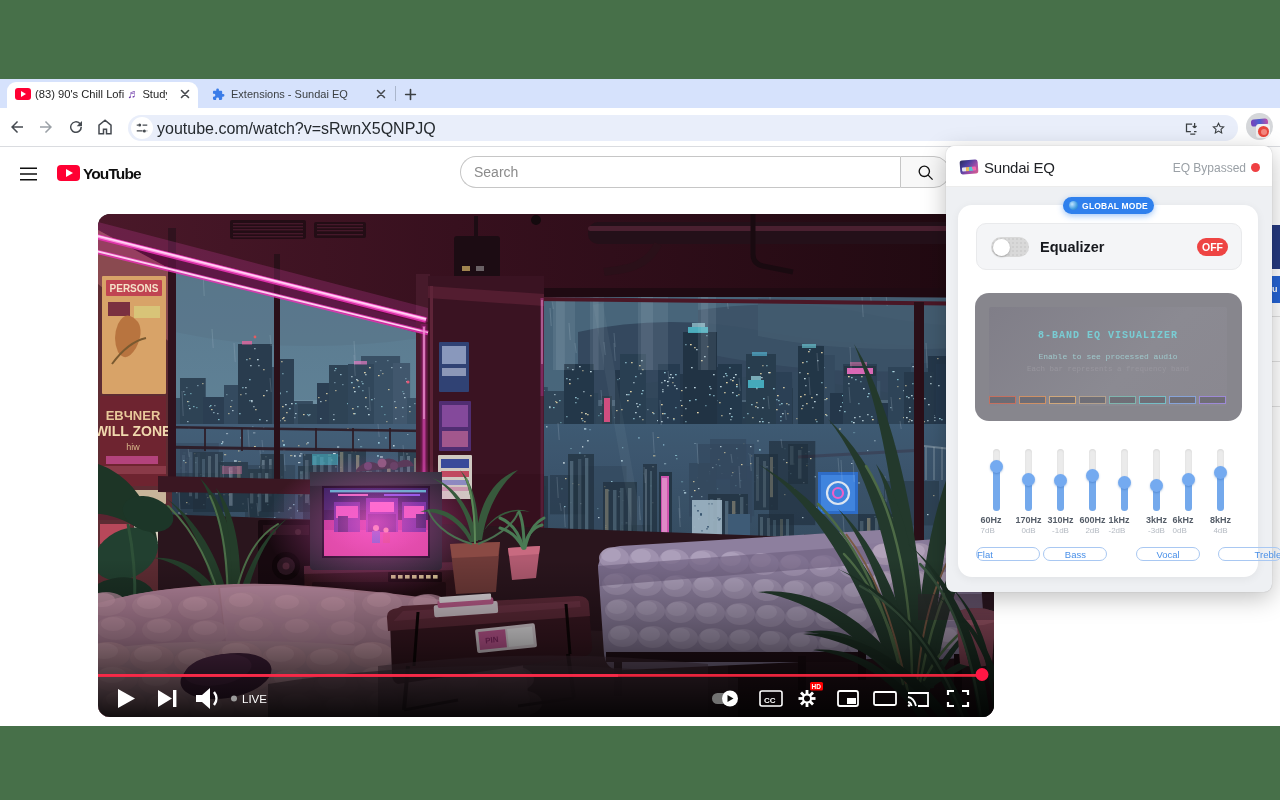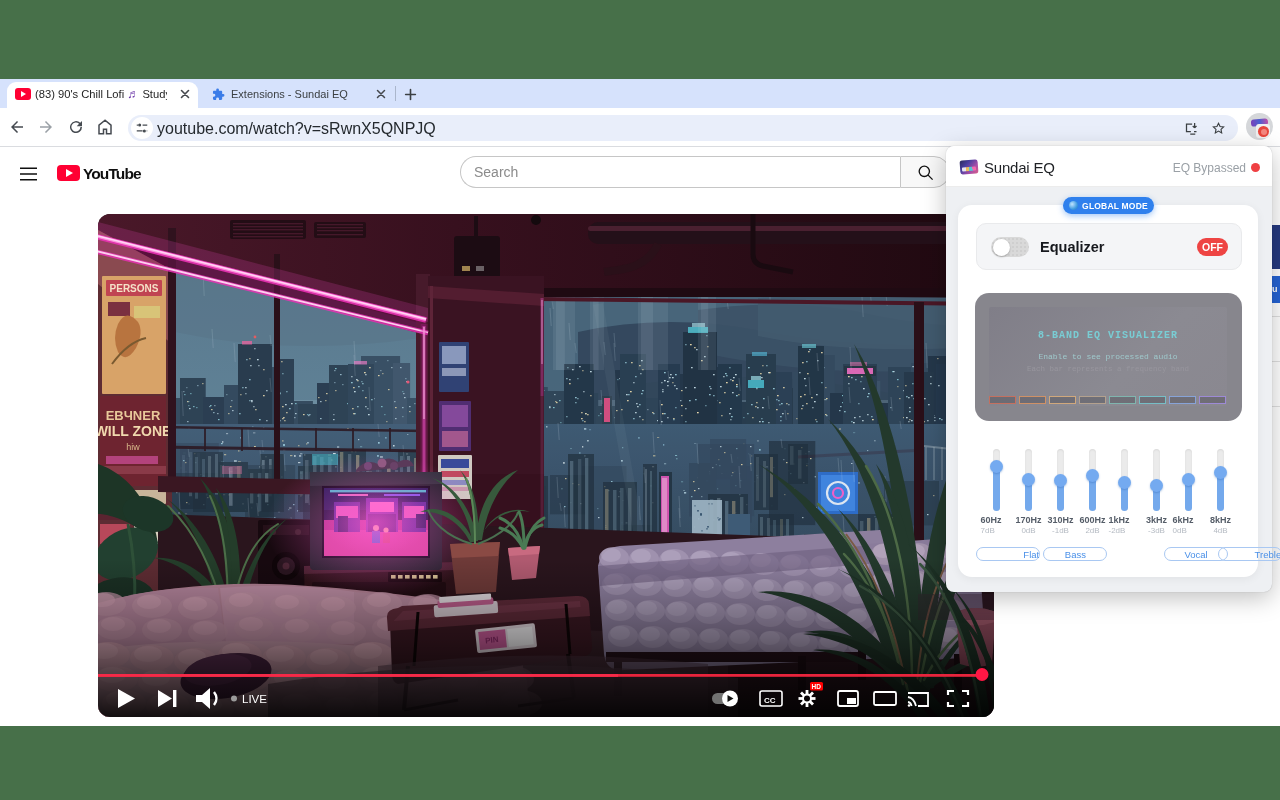--- a/index.html
+++ b/index.html
@@ -2364,16 +2364,16 @@
 <div style="position:absolute;left:0;top:80px;width:32px;font:8px 'Liberation Sans',sans-serif;color:#b4bac2">0dB</div>
 </div>
 <div style="position:absolute;left:1204.5px;top:446px;width:32px;height:92px;text-align:center">
 <div style="position:absolute;left:12.5px;top:3px;width:7px;height:62px;background:#ebebeb;border-radius:4px;box-shadow:inset 0 1px 2px rgba(0,0,0,.08)"></div>
 <div style="position:absolute;left:12.5px;top:26px;width:7px;height:39px;background:#74a9ec;border-radius:4px"></div>
 <div style="position:absolute;left:9.5px;top:19.5px;width:13px;height:13px;background:#74aaf0;border-radius:50%;box-shadow:0 1px 2px rgba(40,100,180,.4)"></div>
 <div style="position:absolute;left:0;top:69px;width:32px;font:bold 9px 'Liberation Sans',sans-serif;color:#555d68">8kHz</div>
 <div style="position:absolute;left:0;top:80px;width:32px;font:8px 'Liberation Sans',sans-serif;color:#b4bac2">4dB</div>
 </div>
 
-<div style="position:absolute;left:976px;top:547px;width:64.2px;height:14px;border:1px solid #a9c8f2;border-radius:8px;text-align:right;font:9.5px 'Liberation Sans',sans-serif;color:#4a90e8;line-height:14px">Flat</div>
+<div style="position:absolute;left:976px;top:547px;width:64.2px;height:14px;border:1px solid #a9c8f2;border-radius:8px;text-align:left;font:9.5px 'Liberation Sans',sans-serif;color:#4a90e8;line-height:14px">Flat</div>
 <div style="position:absolute;left:1043.3px;top:547px;width:64.2px;height:14px;border:1px solid #a9c8f2;border-radius:8px;text-align:center;font:9.5px 'Liberation Sans',sans-serif;color:#4a90e8;line-height:14px">Bass</div>
-<div style="position:absolute;left:1164px;top:547px;width:64.2px;height:14px;border:1px solid #a9c8f2;border-radius:8px;text-align:center;font:9.5px 'Liberation Sans',sans-serif;color:#4a90e8;line-height:14px">Vocal</div>
+<div style="position:absolute;left:1136px;top:547px;width:64.2px;height:14px;border:1px solid #a9c8f2;border-radius:8px;text-align:center;font:9.5px 'Liberation Sans',sans-serif;color:#4a90e8;line-height:14px">Vocal</div>
 <div style="position:absolute;left:1218px;top:547px;width:64.2px;height:14px;border:1px solid #a9c8f2;border-radius:8px;text-align:right;font:9.5px 'Liberation Sans',sans-serif;color:#4a90e8;line-height:14px">Treble</div>
 
 </body></html>

